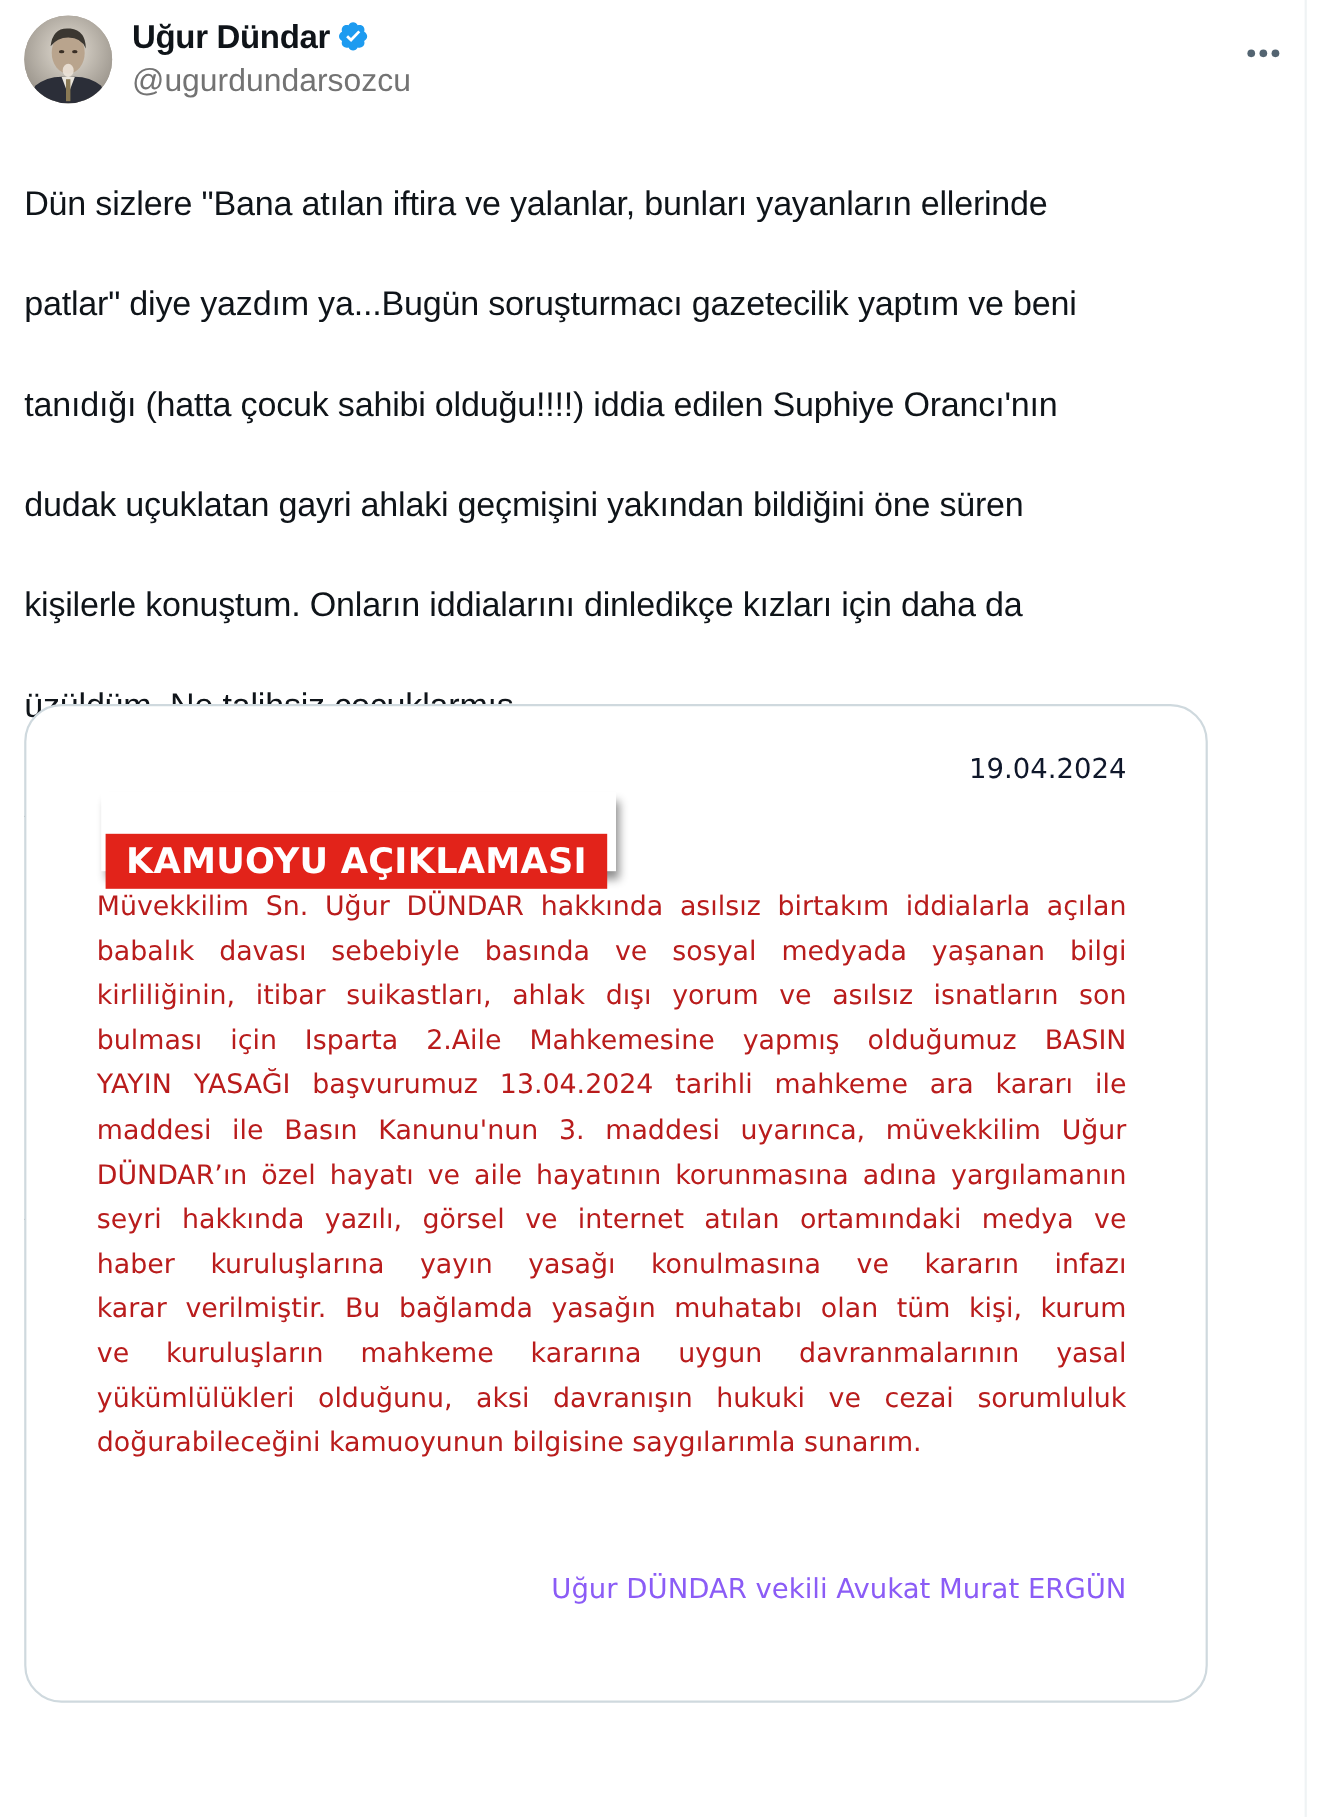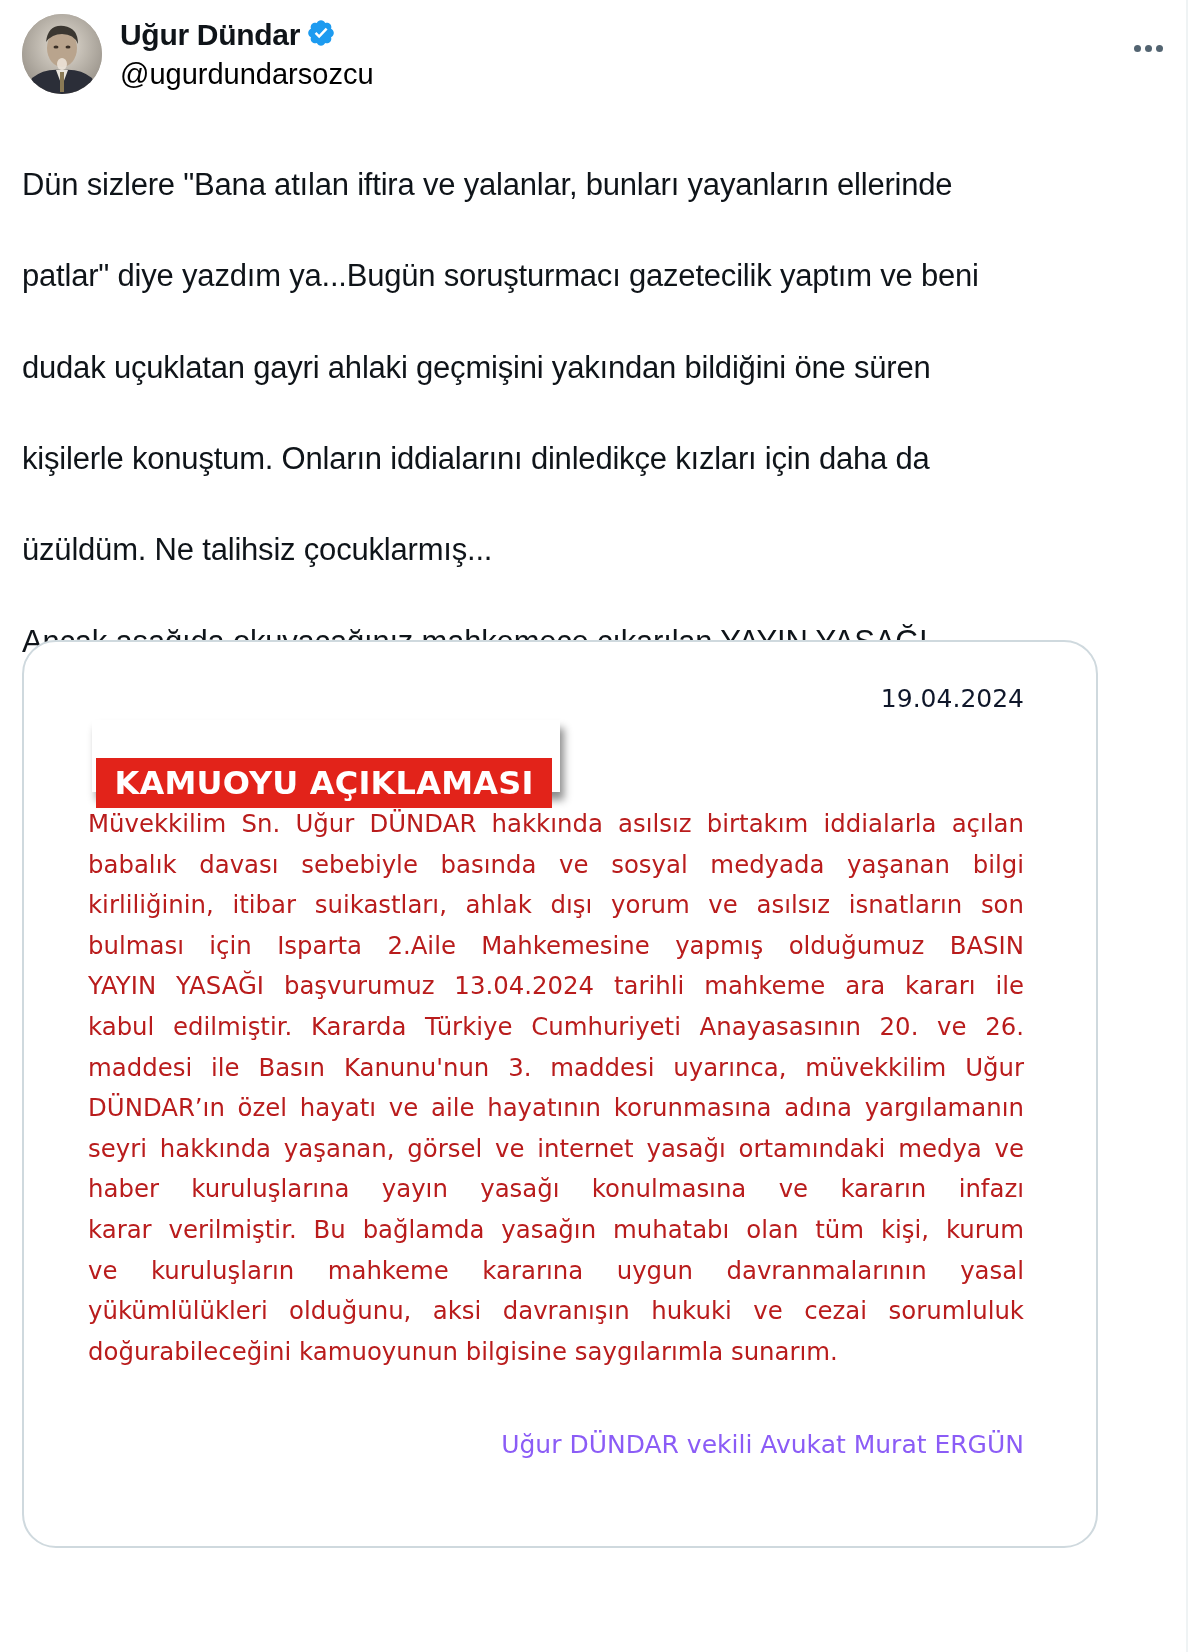--- a/index.html
+++ b/index.html
@@ -6,21 +6,21 @@
   body { width: 1200px; height: 1652px; position: relative; overflow: hidden;
          font-family: "Liberation Sans", "DejaVu Sans", sans-serif; color: #0f1419; }
   .right-rule { position: absolute; left: 1186px; top: 0; width: 2px; height: 1652px; background: #eff3f4; }
   .header { position: absolute; left: 22px; top: 14px; height: 80px; width: 1150px; }
   .avatar { position: absolute; left: 0; top: 0; width: 80px; height: 80px; border-radius: 50%;
             overflow: hidden; background: radial-gradient(circle at 50% 40%, #d8d2c8 0%, #b9b1a6 45%, #8b857c 100%); }
   .avatar svg { width: 80px; height: 80px; display: block; }
   .name-row { position: absolute; left: 98px; top: 4px; display: flex; align-items: flex-start; }
   .display-name { font-weight: 700; font-size: 30px; letter-spacing: -0.3px; color: #0f1419; }
   .verified { margin-left: 6px; width: 30px; height: 30px; display: inline-block; }
-  .handle { position: absolute; left: 98px; top: 44px; font-size: 29px; color: #000000; }
+  .handle { position: absolute; left: 98px; top: 44px; font-size: 29px; color: #737373; }
   .more { position: absolute; left: 1108px; top: 16px; width: 36px; height: 36px; display: flex;
           align-items: center; justify-content: center; gap: 4px; cursor: pointer; }
   .more span { width: 7px; height: 7px; border-radius: 50%; background: #536471; display: block; }
 
   .tweet-text { position: absolute; left: 22px; top: 116px; width: 1150px; font-size: 31px;
                 line-height: 45.7px; color: #0f1419; white-space: pre-line; letter-spacing: -0.2px; }
   .tweet-line { display: block; white-space: nowrap; }
 
   .media { position: absolute; left: 22px; top: 640px; width: 1072px; height: 904px;
            border: 2px solid #cfd9de; border-radius: 34px; background: #ffffff; overflow: hidden; cursor: pointer; }
@@ -76,20 +76,21 @@
   <div class="more">
     <span></span>
     <span></span>
     <span></span>
   </div>
 </div>
 
 <div class="tweet-text">
   <span class="tweet-line">Dün sizlere "Bana atılan iftira ve yalanlar, bunları yayanların ellerinde</span>
   <span class="tweet-line">patlar" diye yazdım ya...Bugün soruşturmacı gazetecilik yaptım ve beni</span>
+  <span class="tweet-line">tanıdığı (hatta çocuk sahibi olduğu!!!!) iddia edilen Suphiye Orancı'nın</span>
   <span class="tweet-line">dudak uçuklatan gayri ahlaki geçmişini yakından bildiğini öne süren</span>
   <span class="tweet-line">kişilerle konuştum. Onların iddialarını dinledikçe kızları için daha da</span>
   <span class="tweet-line">üzüldüm. Ne talihsiz çocuklarmış...</span>
   <span class="tweet-line">Ancak aşağıda okuyacağınız mahkemece çıkarılan YAYIN YASAĞI</span>
   <span class="tweet-line">KARARI nedeniyle şimdilik bunları ve elimdeki belgeleri açıklamıyorum.</span>
   <span class="tweet-line">Resmi makamlar talep ettiği takdirde onlarla paylaşmaya hazırım.</span>
   <span class="tweet-line">Hakikat hedefine vardı bile...</span>
   <span class="tweet-line">Az sonra...</span>
 </div>
 
@@ -97,24 +98,23 @@
   <div class="doc-date">19.04.2024</div>
   <div class="banner-wrap">
     <div class="banner">KAMUOYU AÇIKLAMASI</div>
   </div>
   <div class="doc-body">
     <span class="doc-line">Müvekkilim Sn. Uğur DÜNDAR hakkında asılsız birtakım iddialarla açılan</span>
     <span class="doc-line">babalık davası sebebiyle basında ve sosyal medyada yaşanan bilgi</span>
     <span class="doc-line">kirliliğinin, itibar suikastları, ahlak dışı yorum ve asılsız isnatların son</span>
     <span class="doc-line">bulması için Isparta 2.Aile Mahkemesine yapmış olduğumuz BASIN</span>
     <span class="doc-line">YAYIN YASAĞI başvurumuz 13.04.2024 tarihli mahkeme ara kararı ile</span>
-    <span class="doc-line">kabul edilmiştir. Kararda Türkiye Cumhuriyeti Anayasasının 20. ve 26.</span>
     <span class="doc-line">maddesi ile Basın Kanunu'nun 3. maddesi uyarınca, müvekkilim Uğur</span>
     <span class="doc-line">DÜNDAR’ın özel hayatı ve aile hayatının korunmasına adına yargılamanın</span>
-    <span class="doc-line">seyri hakkında yaşanan, görsel ve internet yasağı ortamındaki medya ve</span>
+    <span class="doc-line">seyri hakkında yazılı, görsel ve internet atılan ortamındaki medya ve</span>
     <span class="doc-line">haber kuruluşlarına yayın yasağı konulmasına  ve kararın infazı</span>
     <span class="doc-line">karar  verilmiştir.  Bu bağlamda yasağın muhatabı olan tüm kişi, kurum</span>
     <span class="doc-line">ve kuruluşların mahkeme kararına uygun davranmalarının yasal</span>
     <span class="doc-line">yükümlülükleri olduğunu, aksi davranışın hukuki ve cezai sorumluluk</span>
     <span class="doc-line last">doğurabileceğini kamuoyunun bilgisine saygılarımla sunarım.</span>
   </div>
   <div class="doc-sign">Uğur DÜNDAR vekili Avukat Murat ERGÜN</div>
 </div>
 
 </body></html>

